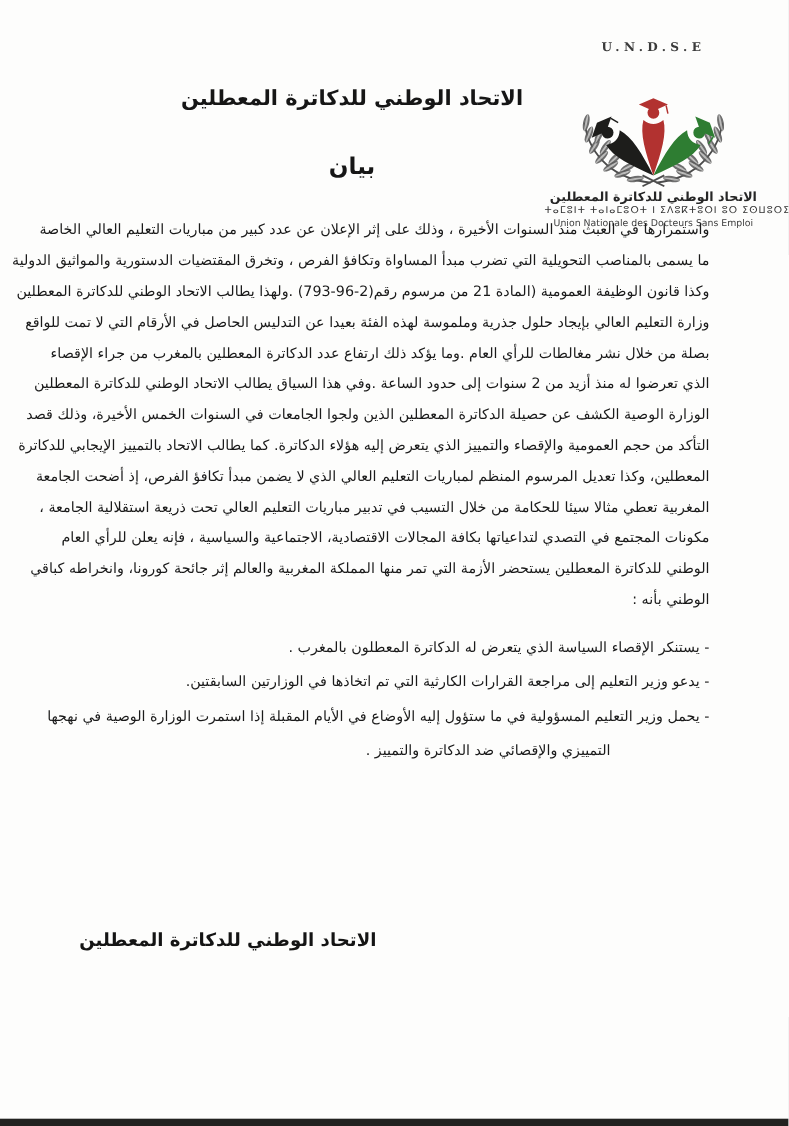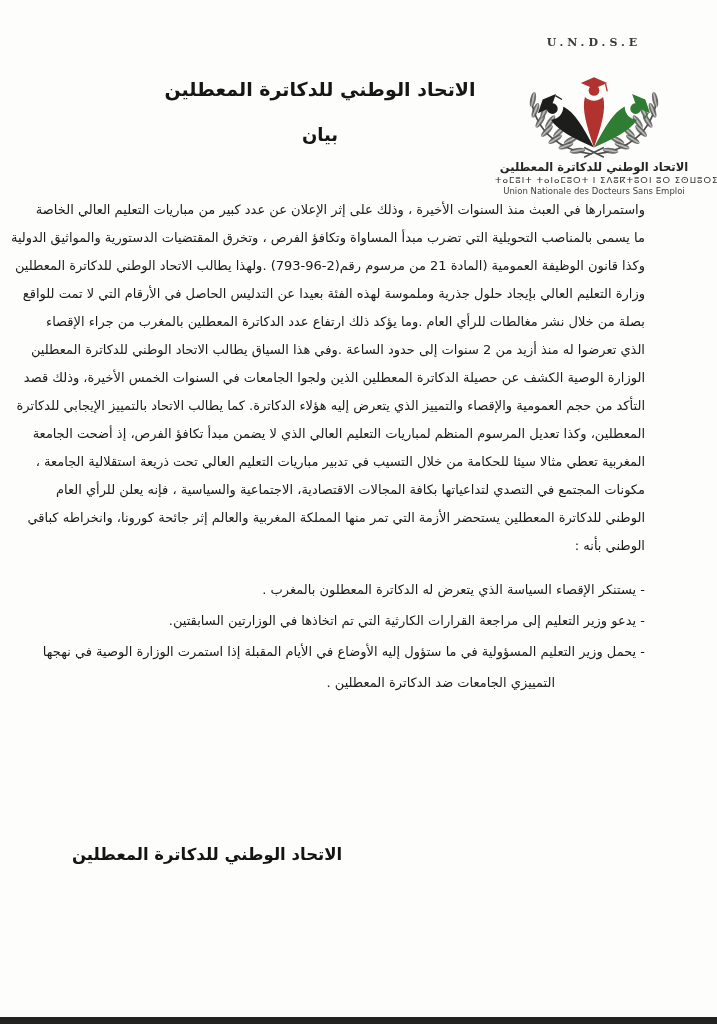--- a/index.html
+++ b/index.html
@@ -15,30 +15,30 @@
   
   .title-block{
     position:absolute;top:78px;left:150px;width:340px;
     text-align:center;direction:rtl;
   }
   .doc-title{
     margin:0;font-size:19px;font-weight:bold;color:#161616;
     font-family:"DejaVu Sans",sans-serif;
   }
   .doc-subtitle{
-    margin-top:24px;font-size:18px;font-weight:bold;color:#161616;
+    margin-top:39px;font-size:21px;font-weight:bold;color:#161616;
   }
   .logo{
     position:absolute;top:36px;right:24px;width:198px;
     text-align:center;
   }
   .logo-acronym{
     font-family:"DejaVu Serif",serif;
     font-size:11px;font-weight:bold;color:#3a3a3a;
-    letter-spacing:4px;margin-bottom:6px;
+    letter-spacing:4px;margin-bottom:18px;
   }
   .emblem{display:block;margin:0 auto;}
   .logo-ar{
     direction:rtl;font-size:11.5px;font-weight:bold;color:#262626;margin-top:1px;
   }
   .logo-tif{
     font-size:8.5px;color:#303030;letter-spacing:1px;margin-top:1px;white-space:nowrap;
   }
   .logo-fr{
     font-size:8.5px;font-weight:normal;color:#3d3d3d;margin-top:1px;white-space:nowrap;
@@ -147,20 +147,20 @@
     <div class="body-line">المعطلين، وكذا تعديل المرسوم المنظم لمباريات التعليم العالي الذي لا يضمن مبدأ تكافؤ الفرص، إذ أضحت الجامعة</div>
     <div class="body-line">المغربية تعطي مثالا سيئا للحكامة من خلال التسيب في تدبير مباريات التعليم العالي تحت ذريعة استقلالية الجامعة ،</div>
     <div class="body-line">مكونات المجتمع في التصدي لتداعياتها بكافة المجالات الاقتصادية، الاجتماعية والسياسية ، فإنه يعلن للرأي العام</div>
     <div class="body-line">الوطني للدكاترة المعطلين يستحضر الأزمة التي تمر منها المملكة المغربية والعالم إثر جائحة كورونا، وانخراطه كباقي</div>
     <div class="body-line no-stretch">الوطني بأنه :</div>
 
     <div class="bullet-list">
       <div class="bullet-line">- يستنكر الإقصاء السياسة الذي يتعرض له الدكاترة المعطلون بالمغرب .</div>
       <div class="bullet-line">- يدعو وزير التعليم إلى مراجعة القرارات الكارثية التي تم اتخاذها في الوزارتين السابقتين.</div>
       <div class="bullet-line stretch">- يحمل وزير التعليم المسؤولية في ما ستؤول إليه الأوضاع في الأيام المقبلة إذا استمرت الوزارة الوصية في نهجها</div>
-      <div class="bullet-cont">التمييزي الجامعات ضد الدكاترة المعطلين .</div>
+      <div class="bullet-cont">التمييزي والإقصائي ضد الدكاترة والتمييز .</div>
     </div>
   </div>
 
   <div class="signature">الاتحاد الوطني للدكاترة المعطلين</div>
 
   <div class="scan-bar"></div>
 </div>
 
 </body></html>

